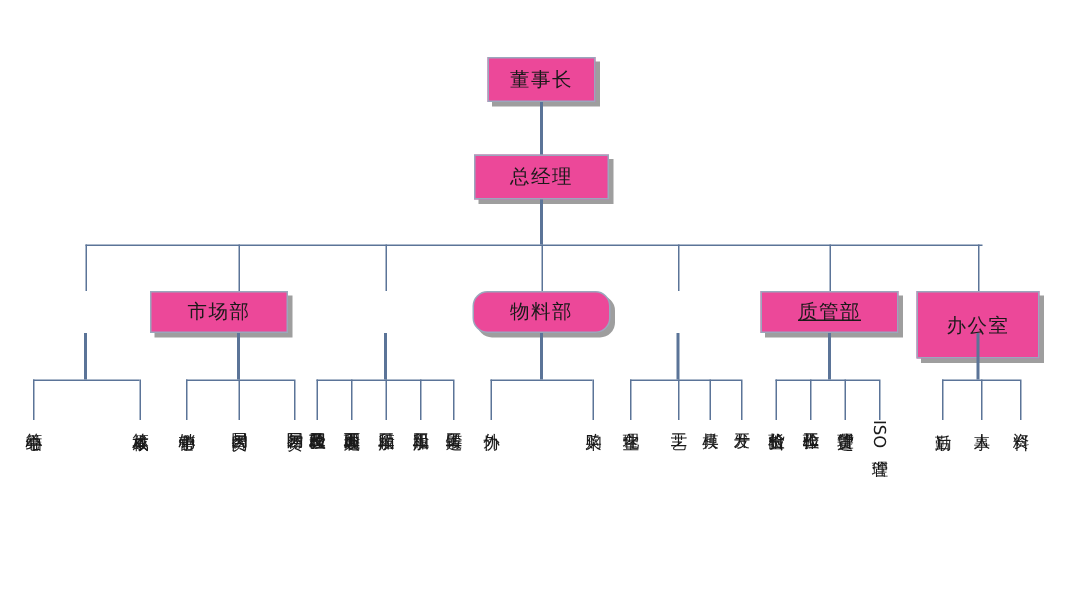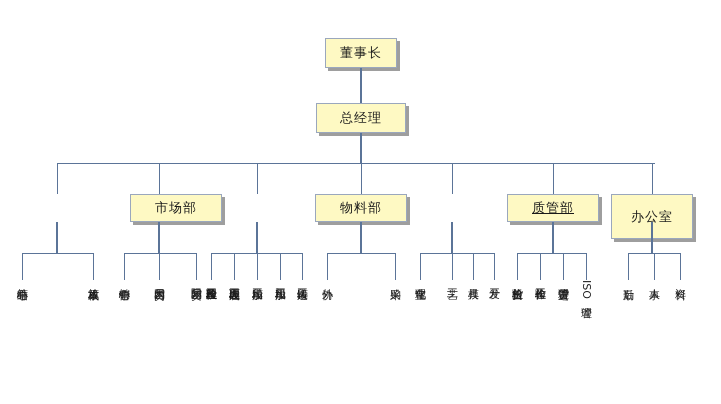--- a/index.html
+++ b/index.html
@@ -7,21 +7,21 @@
     width:721px;height:404px;
     background:#ffffff;
     font-family:"DejaVu Sans","Liberation Sans",sans-serif;
     overflow:hidden;
   }
   #chart{position:relative;width:721px;height:404px;}
 
   
   .node{
     position:absolute;
-    background:#fef9c3;
+    background:#ec4899;
     border:1px solid #9aa7bd;
     box-shadow:3px 3px 0 #9e9e9e;
     display:flex;align-items:center;justify-content:center;
     color:#1a1a1a;
     font-size:13px;
     letter-spacing:1px;
     box-sizing:border-box;
   }
   .node.top{font-size:13px;}
 
@@ -60,21 +60,21 @@
     <div class="vline" style="left: 360px; top: 133px; height: 30px;"></div>
     <div class="hline" style="left: 57px; top: 163px; width: 598px;"></div>
     <div class="vthin" style="left: 57px; top: 163px; height: 31px;"></div>
     <div class="vline" style="left: 56px; top: 222px; height: 31px;"></div>
     <div class="hline" style="left: 22px; top: 253px; width: 71px;"></div>
     <div class="vthin" style="left: 22px; top: 253px; height: 27px;"></div>
     <div class="leaf" style="left: 22px; top: 280px;">结算中心</div>
     <div class="vthin" style="left: 93px; top: 253px; height: 27px;"></div>
     <div class="leaf" style="left: 93px; top: 280px;">成本核算</div>
     <div class="vthin" style="left: 159px; top: 163px; height: 31px;"></div>
-    <div class="node" style="left: 130px; top: 194px; width: 92px; height: 28px;">
+    <div class="node" style="left: 100px; top: 194px; width: 92px; height: 28px;">
       <span>市场部</span>
     </div>
     <div class="vline" style="left: 158px; top: 222px; height: 31px;"></div>
     <div class="hline" style="left: 124px; top: 253px; width: 72px;"></div>
     <div class="vthin" style="left: 124px; top: 253px; height: 27px;"></div>
     <div class="leaf" style="left: 124px; top: 280px;">营销中心</div>
     <div class="vthin" style="left: 159px; top: 253px; height: 27px;"></div>
     <div class="leaf" style="left: 159px; top: 280px;">国内贸易</div>
     <div class="vthin" style="left: 196px; top: 253px; height: 27px;"></div>
     <div class="leaf" style="left: 196px; top: 280px;">国际贸易</div>
@@ -85,21 +85,21 @@
     <div class="leaf" style="left: 211px; top: 280px;">检验及理工段</div>
     <div class="vthin" style="left: 234px; top: 253px; height: 27px;"></div>
     <div class="leaf" style="left: 234px; top: 280px;">表面处理工段</div>
     <div class="vthin" style="left: 257px; top: 253px; height: 27px;"></div>
     <div class="leaf" style="left: 257px; top: 280px;">精加工段</div>
     <div class="vthin" style="left: 280px; top: 253px; height: 27px;"></div>
     <div class="leaf" style="left: 280px; top: 280px;">粗加工段</div>
     <div class="vthin" style="left: 302px; top: 253px; height: 27px;"></div>
     <div class="leaf" style="left: 302px; top: 280px;">铸造工段</div>
     <div class="vthin" style="left: 361px; top: 163px; height: 31px;"></div>
-    <div class="node" style="left: 315px; top: 194px; width: 92px; height: 28px;">
+    <div class="node" style="left: 315px; top: 194px; width: 92px; height: 28px; border-radius: 10px;">
       <span>物料部</span>
     </div>
     <div class="vline" style="left: 360px; top: 222px; height: 31px;"></div>
     <div class="hline" style="left: 327px; top: 253px; width: 68px;"></div>
     <div class="vthin" style="left: 327px; top: 253px; height: 27px;"></div>
     <div class="leaf" style="left: 327px; top: 280px;">外协</div>
     <div class="vthin" style="left: 395px; top: 253px; height: 27px;"></div>
     <div class="leaf" style="left: 395px; top: 280px;">采购</div>
     <div class="vthin" style="left: 452px; top: 163px; height: 31px;"></div>
     <div class="vline" style="left: 451px; top: 222px; height: 31px;"></div>

